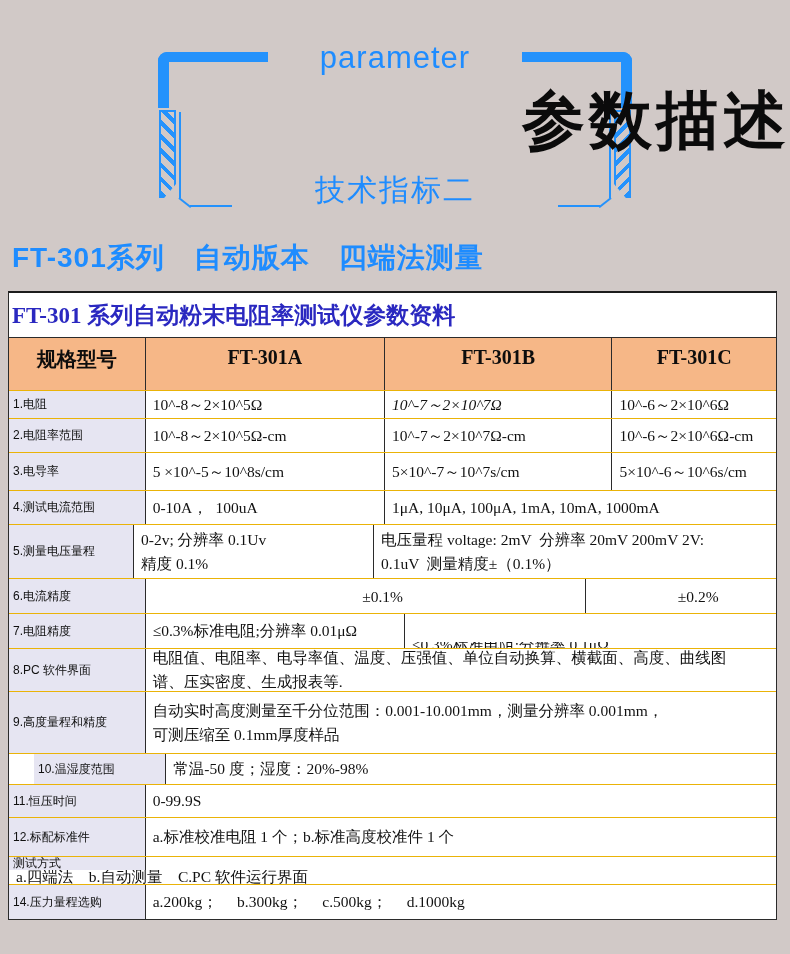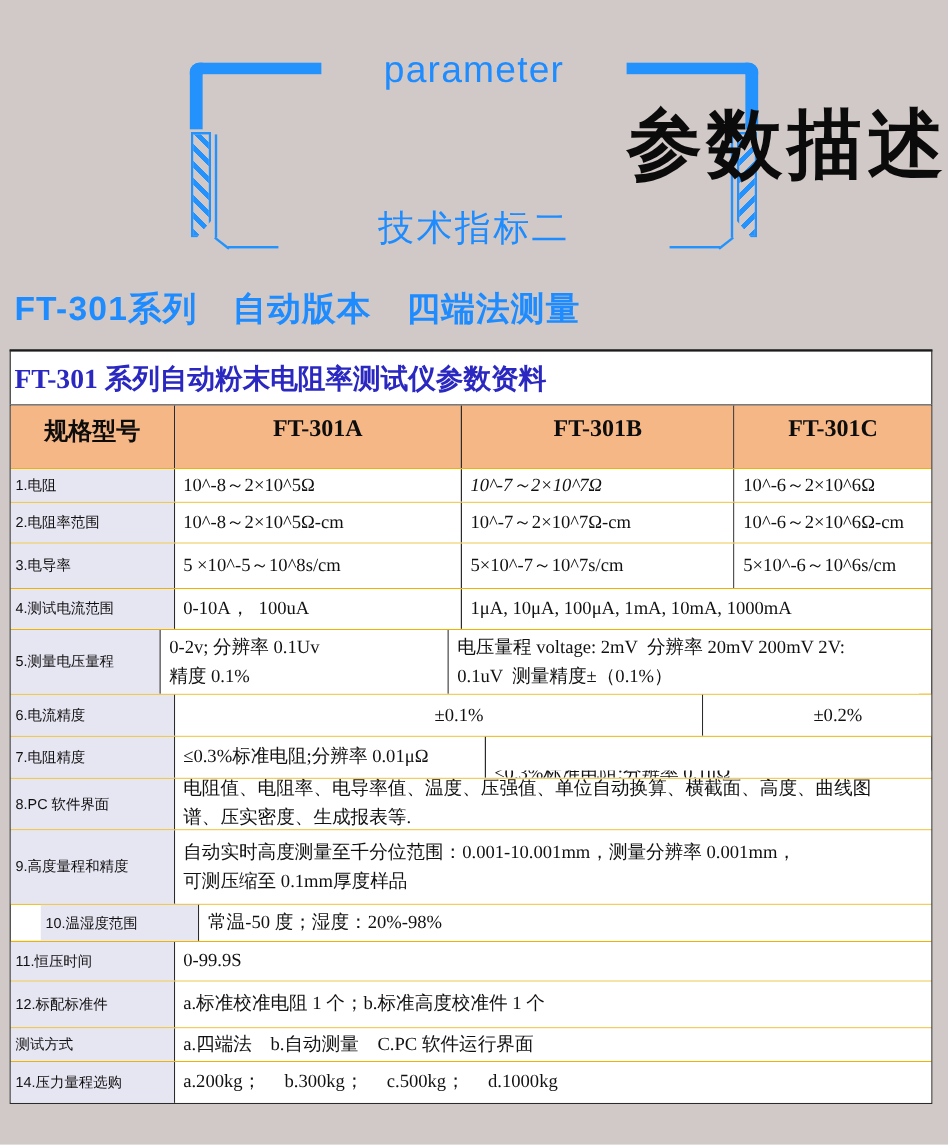--- a/index.html
+++ b/index.html
@@ -223,21 +223,21 @@
           <div class="td value" style="width: 632px;">
             <div class="line">0-99.9S</div>
           </div>
         </div>
         <div class="trow" style="height: 39px;">
           <div class="td label" style="width: 137px; background: rgb(230, 229, 242);">12.标配标准件</div>
           <div class="td value" style="width: 632px;">
             <div class="line">a.标准校准电阻 1 个；b.标准高度校准件 1 个</div>
           </div>
         </div>
-        <div class="trow" style="height: 28px;">
+        <div class="trow" style="height: 28px; flex-direction: column;">
           <div class="td label" style="width: 137px; background: rgb(230, 229, 242);">测试方式</div>
           <div class="td value" style="width: 632px;">
             <div class="line">a.四端法    b.自动测量    C.PC 软件运行界面</div>
           </div>
         </div>
         <div class="trow" style="height: 34px;">
           <div class="td label" style="width: 137px; background: rgb(230, 229, 242);">14.压力量程选购</div>
           <div class="td value" style="width: 632px;">
             <div class="line">a.200kg；     b.300kg；     c.500kg；     d.1000kg</div>
           </div>

